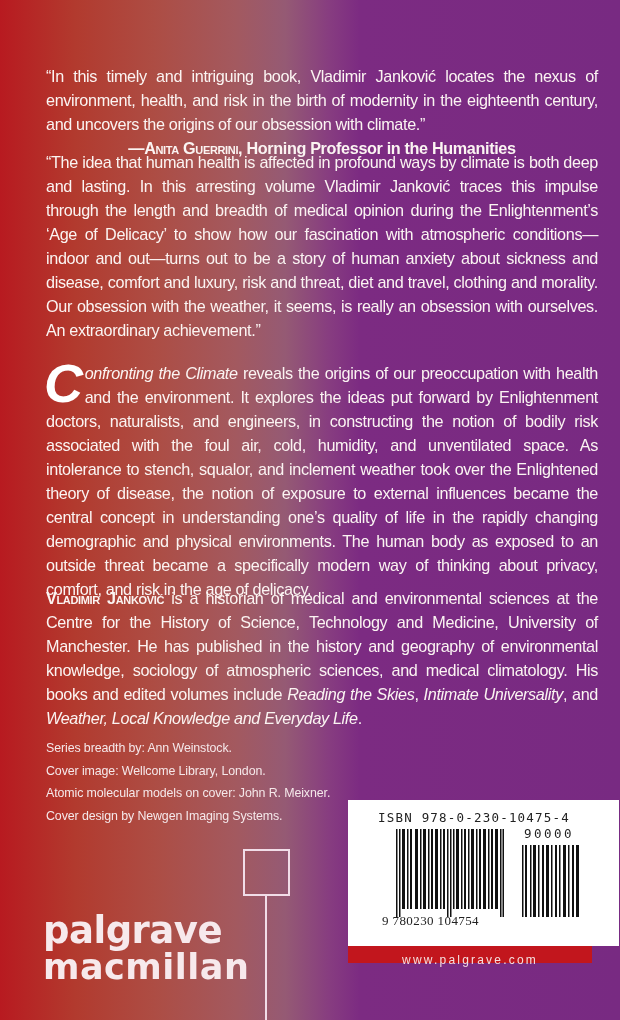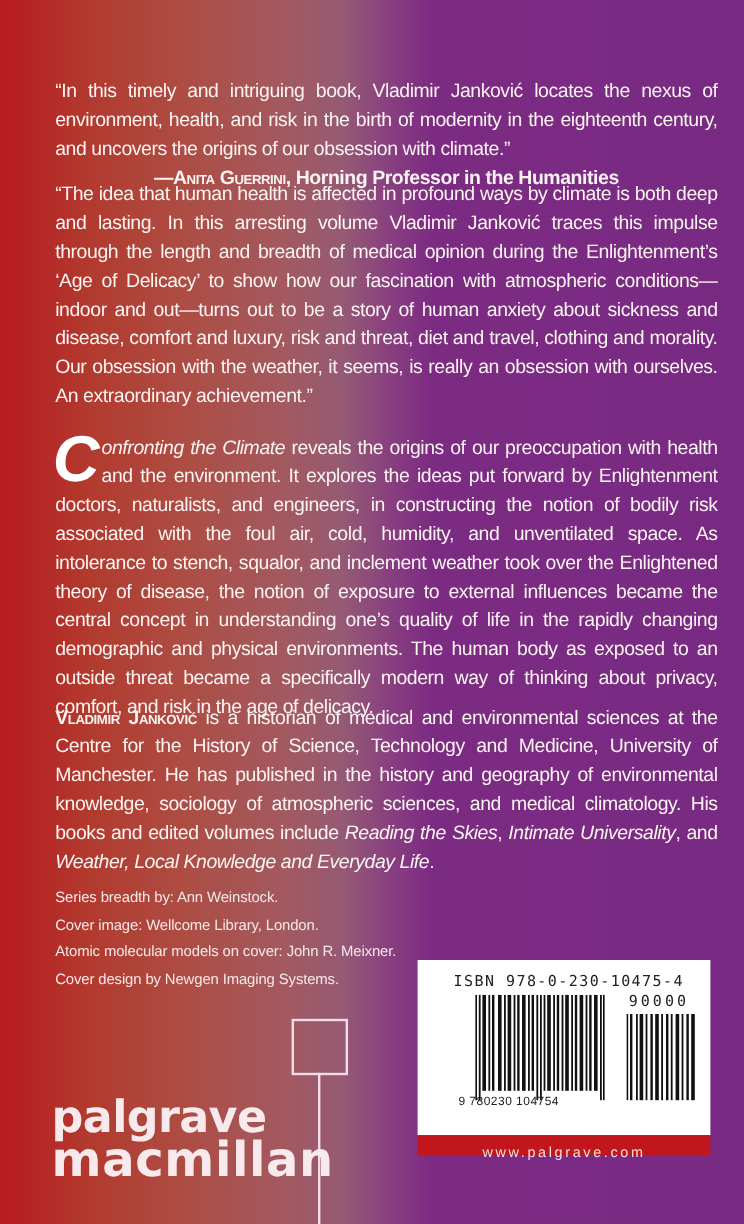--- a/index.html
+++ b/index.html
@@ -37,35 +37,35 @@
     border:2px solid #f1dde8;
   }
   .logo-line {
     position:absolute; left:265px; top:894px; width:2px; height:126px; background:#f1dde8;
   }
   .logo-text {
     position:absolute; left:43px; top:912px; color:#f7e9ec;
     font-family:"DejaVu Sans", sans-serif; font-weight:700;
   }
   .logo-text .l1 { font-size:37px; line-height:38px; letter-spacing:-0.5px; display:block; }
-  .logo-text .l2 { font-size:40px; line-height:34px; letter-spacing:0.5px; display:block; }
+  .logo-text .l2 { font-size:35px; line-height:34px; letter-spacing:0.5px; display:block; }
   .barcode-box {
-    position:absolute; left:348px; top:800px; width:244px; height:146px; background:#ffffff;
+    position:absolute; left:348px; top:800px; width:244px; height:146px; background:#ffffff;padding-left:27px;
   }
   .isbn {
     position:absolute; left:30px; top:10px; font-family:"DejaVu Sans Mono", monospace; font-size:12.5px;
     color:#222; letter-spacing:1.2px;
   }
   .bars-main { position:absolute; left:48px; top:29px; width:108px; height:88px; }
   .bars-addon { position:absolute; left:174px; top:45px; width:58px; height:72px; }
   .addon-num {
     position:absolute; left:176px; top:26px; font-family:"DejaVu Sans Mono", monospace; font-size:12.5px; color:#222; letter-spacing:2.5px;
   }
   .ean-num {
-    position:absolute; left:34px; top:113px; font-family:Liberation Sans, sans-serif; font-size:10px; color:#222; letter-spacing:0.4px;
+    position:absolute; left:34px; top:113px; font-family:Liberation Serif, serif; font-size:13px; color:#222; letter-spacing:0.4px;
     background:transparent;
   }
   .url-bar {
     position:absolute; left:348px; top:946px; width:244px; height:17px; background:#c2161d;
     color:#f4e0e0; font-size:12px; letter-spacing:2.2px; text-align:center; line-height:29px;
   }
 </style>
 </head>
 <body>
 

